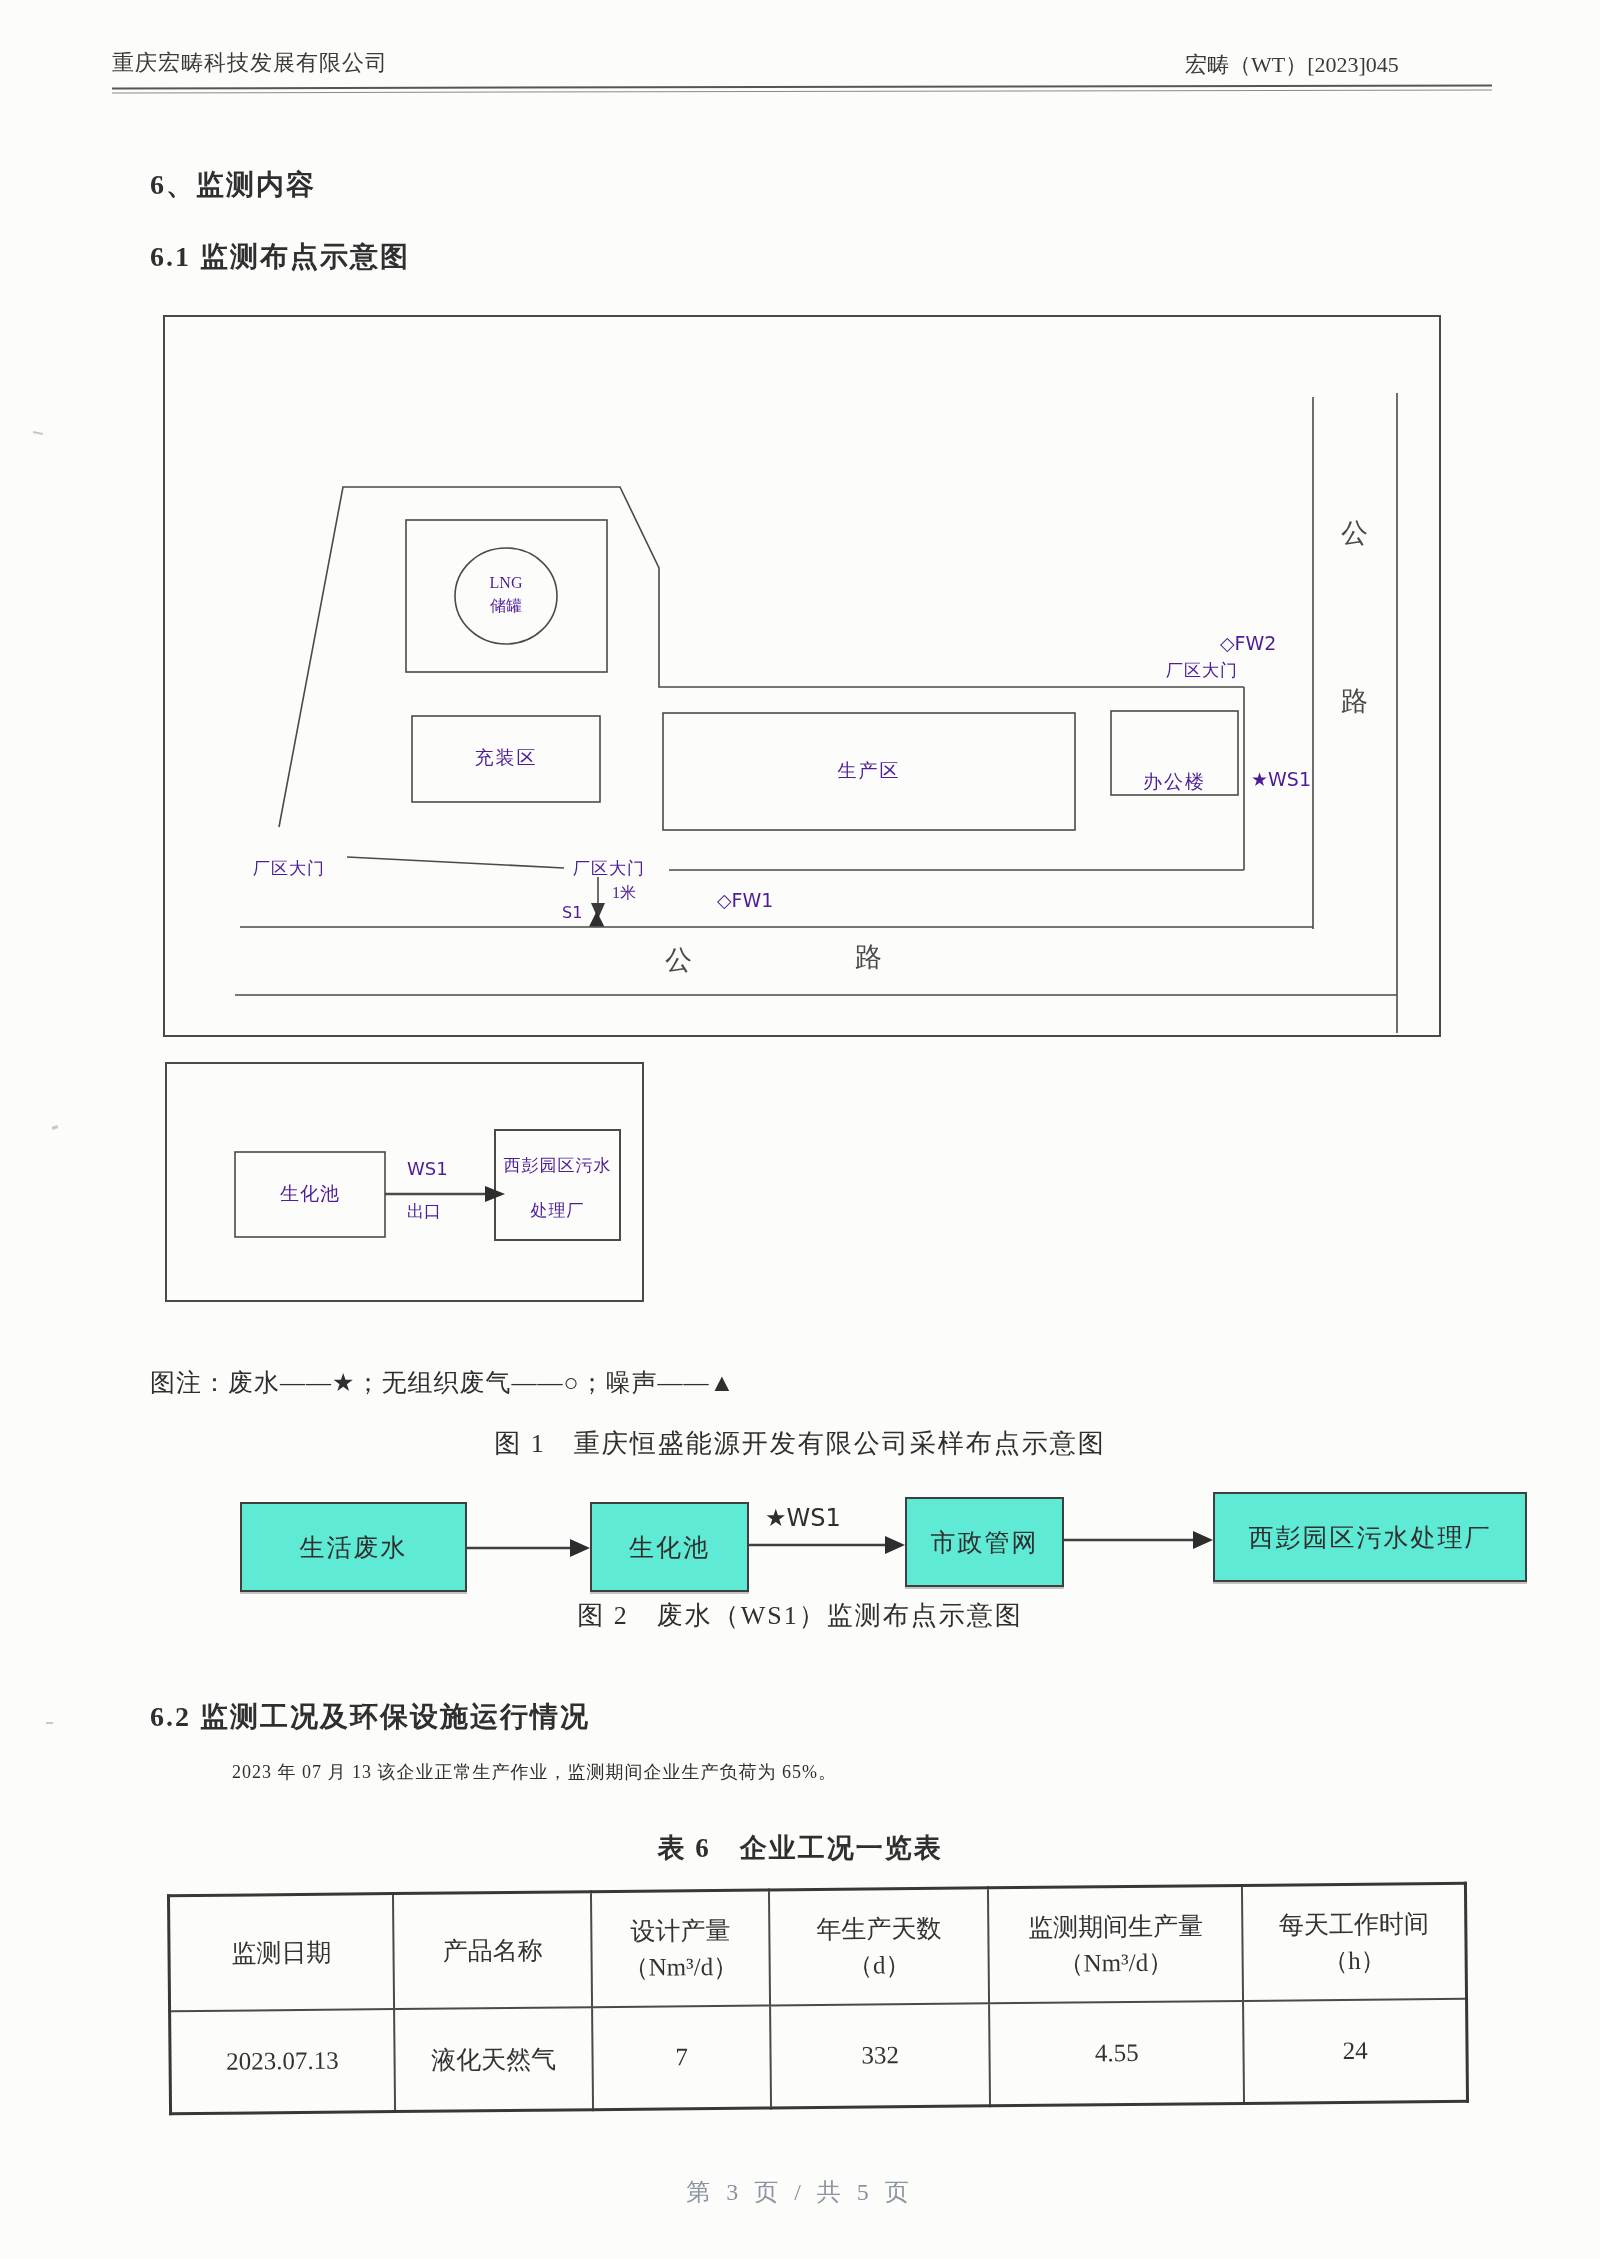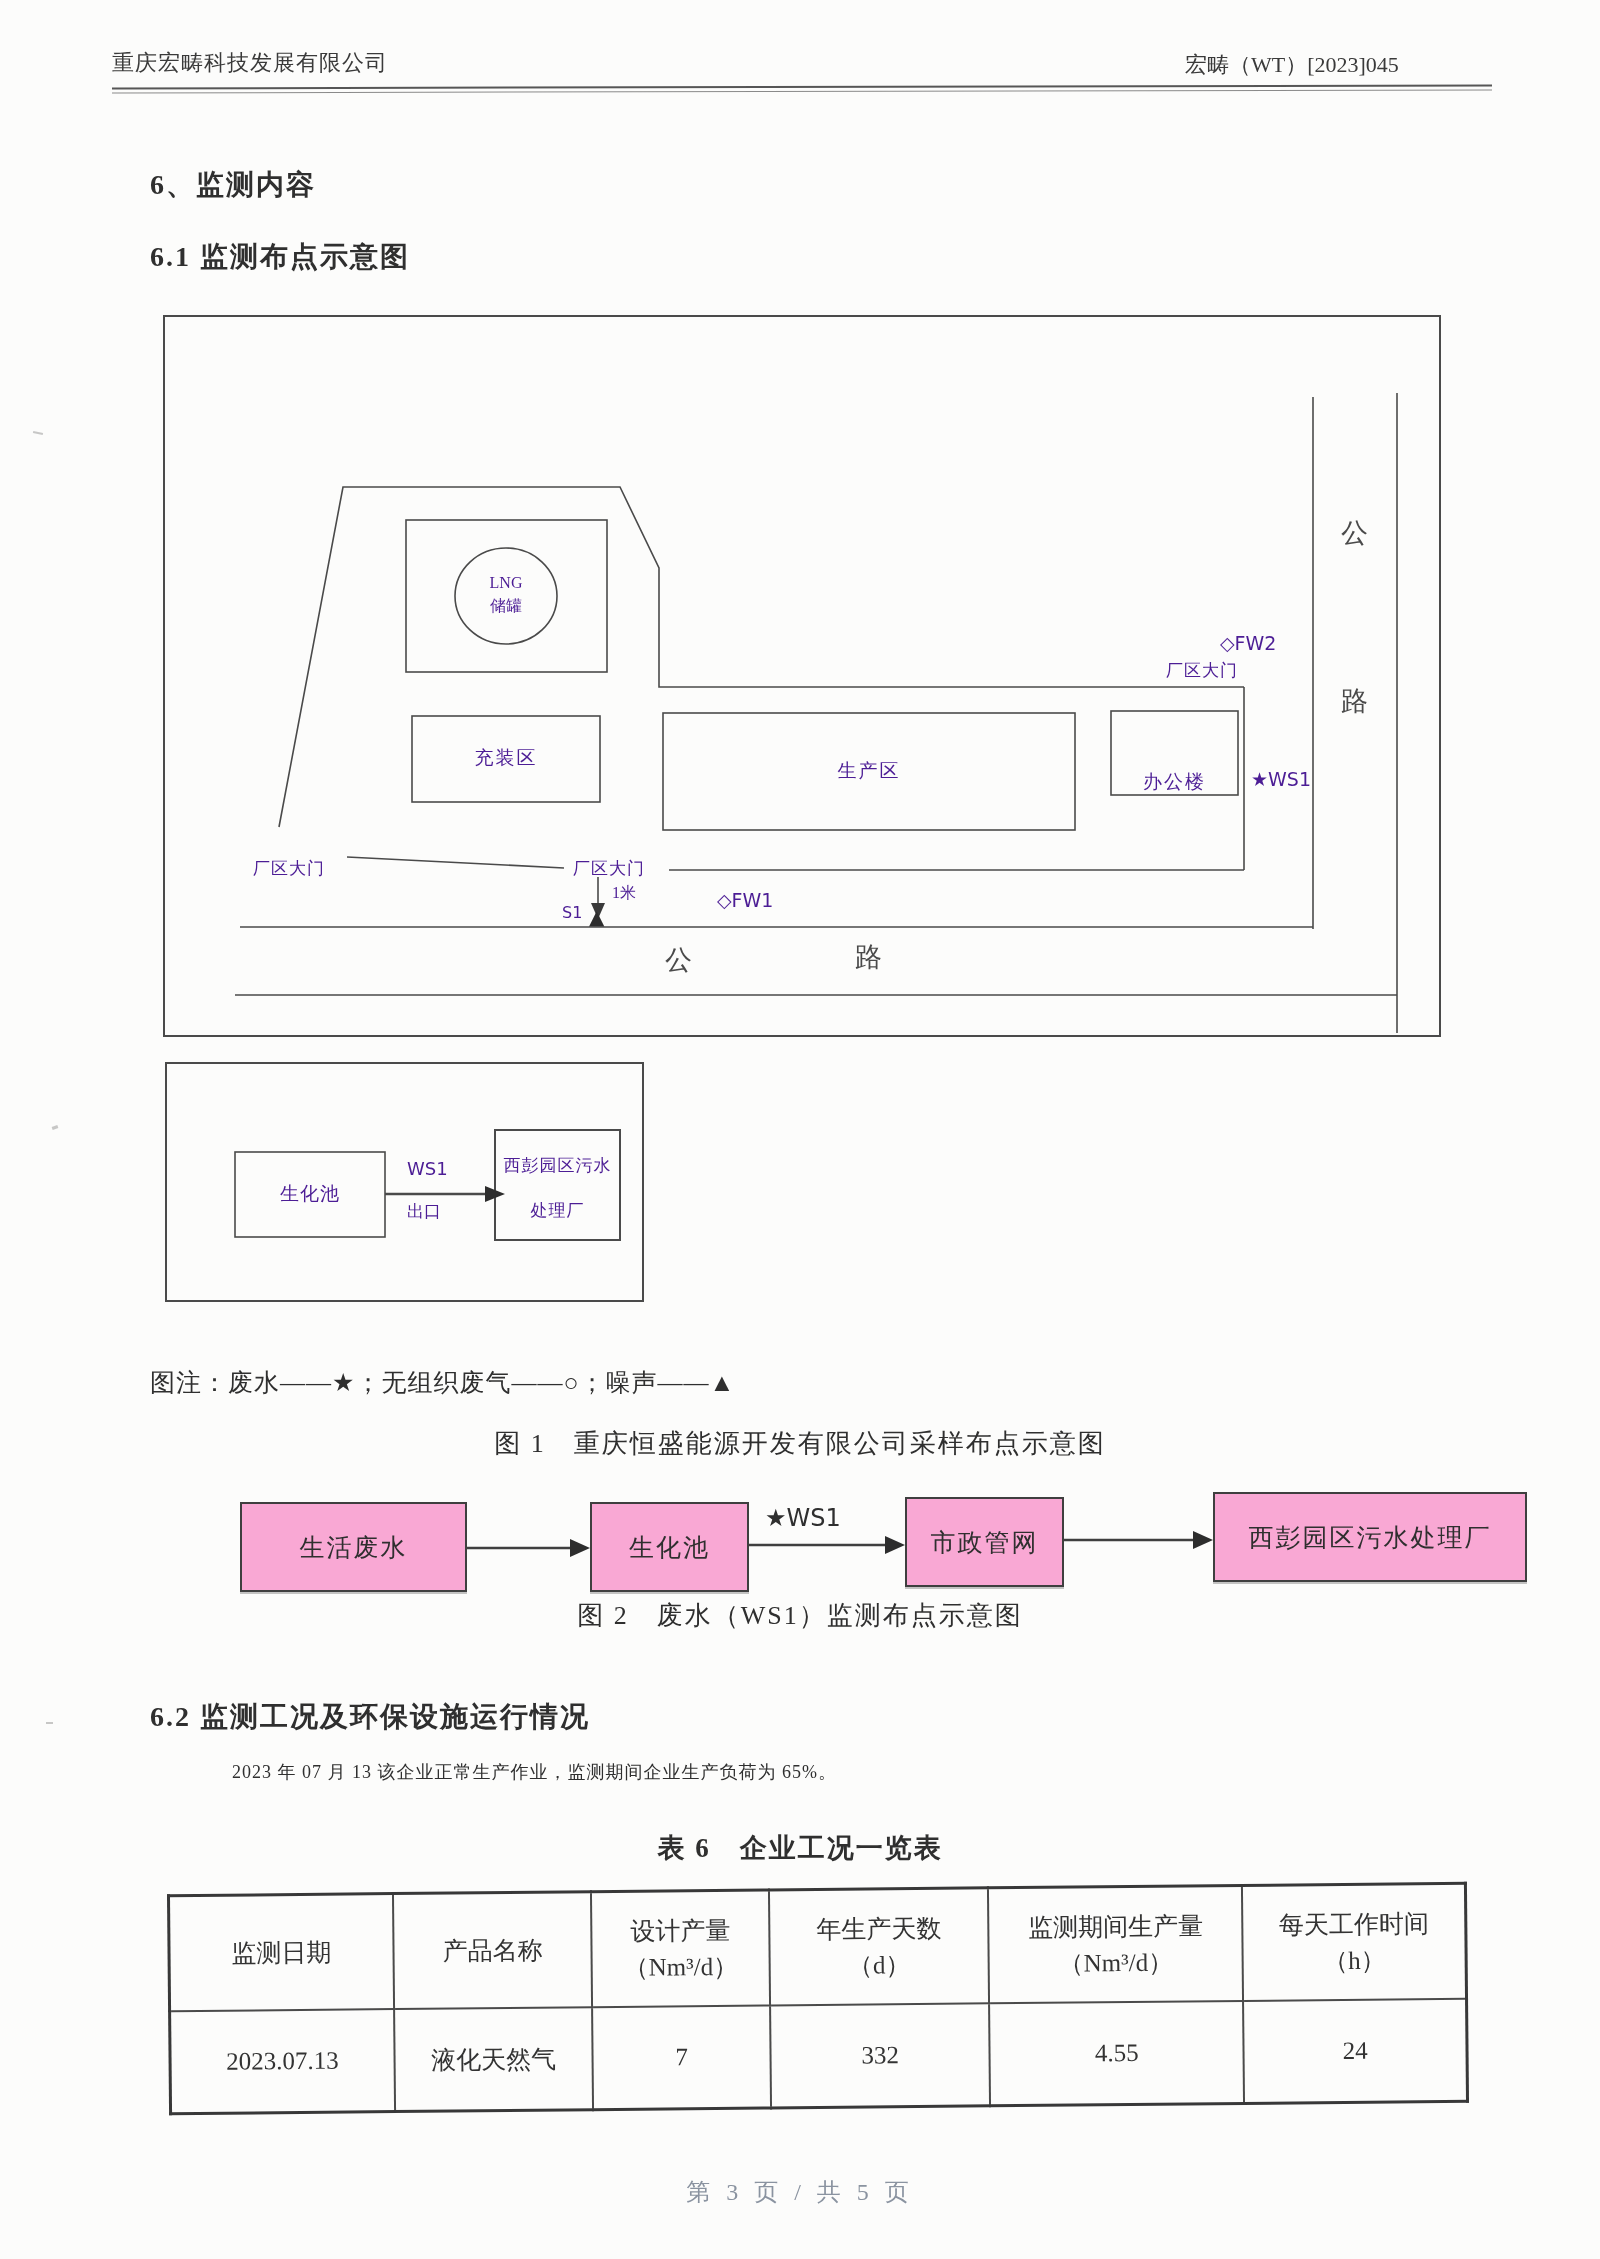--- a/index.html
+++ b/index.html
@@ -28,21 +28,21 @@
   .roadchar{font-size:27px;color:#4a4a4a;}
   .lng-label{font-size:16px;text-align:center;line-height:23px;}
   
   .fig1b{left:165px;top:1062px;width:475px;height:236px;border:2px solid #4a4a4a;}
   .fig1b .boxlab{font-size:19px;letter-spacing:1px;text-align:center;}
   .legend-line{left:150px;top:1366px;font-size:25px;letter-spacing:1px;}
   .caption{left:0;top:1426px;width:1600px;text-align:center;font-size:26px;letter-spacing:2px;}
   .caption2{left:0;top:1598px;width:1600px;text-align:center;font-size:26px;letter-spacing:2px;}
   
   .flowbox{position:absolute;border:2px solid #3f3f3f;display:flex;align-items:center;justify-content:center;
-           font-size:25px;letter-spacing:2px;background:#f9a8d4;box-shadow:0 2px 0 rgba(90,90,90,.35);}
+           font-size:25px;letter-spacing:2px;background:#5eead4;box-shadow:0 2px 0 rgba(90,90,90,.35);}
   .ws1-flow{left:765px;top:1504px;font-size:24px;font-family:"DejaVu Sans","Liberation Serif",sans-serif;}
   
   .para{left:232px;top:1760px;width:1230px;font-size:18px;letter-spacing:1px;}
   .tbl-caption{left:0;top:1830px;width:1600px;text-align:center;font-size:27px;font-weight:bold;letter-spacing:2px;}
   .tblwrap{left:168px;top:1888px;width:1300px;transform:rotate(-0.55deg);}
   table.t6{width:100%;border-collapse:collapse;table-layout:fixed;background:#fcfcfb;}
   table.t6 td,table.t6 th{border:2px solid #4a4a4a;text-align:center;vertical-align:middle;
     font-weight:normal;font-size:25px;color:#333;padding:0 4px;}
   table.t6{border:3px solid #383838;}
   table.t6 thead th{height:113px;line-height:36px;}

